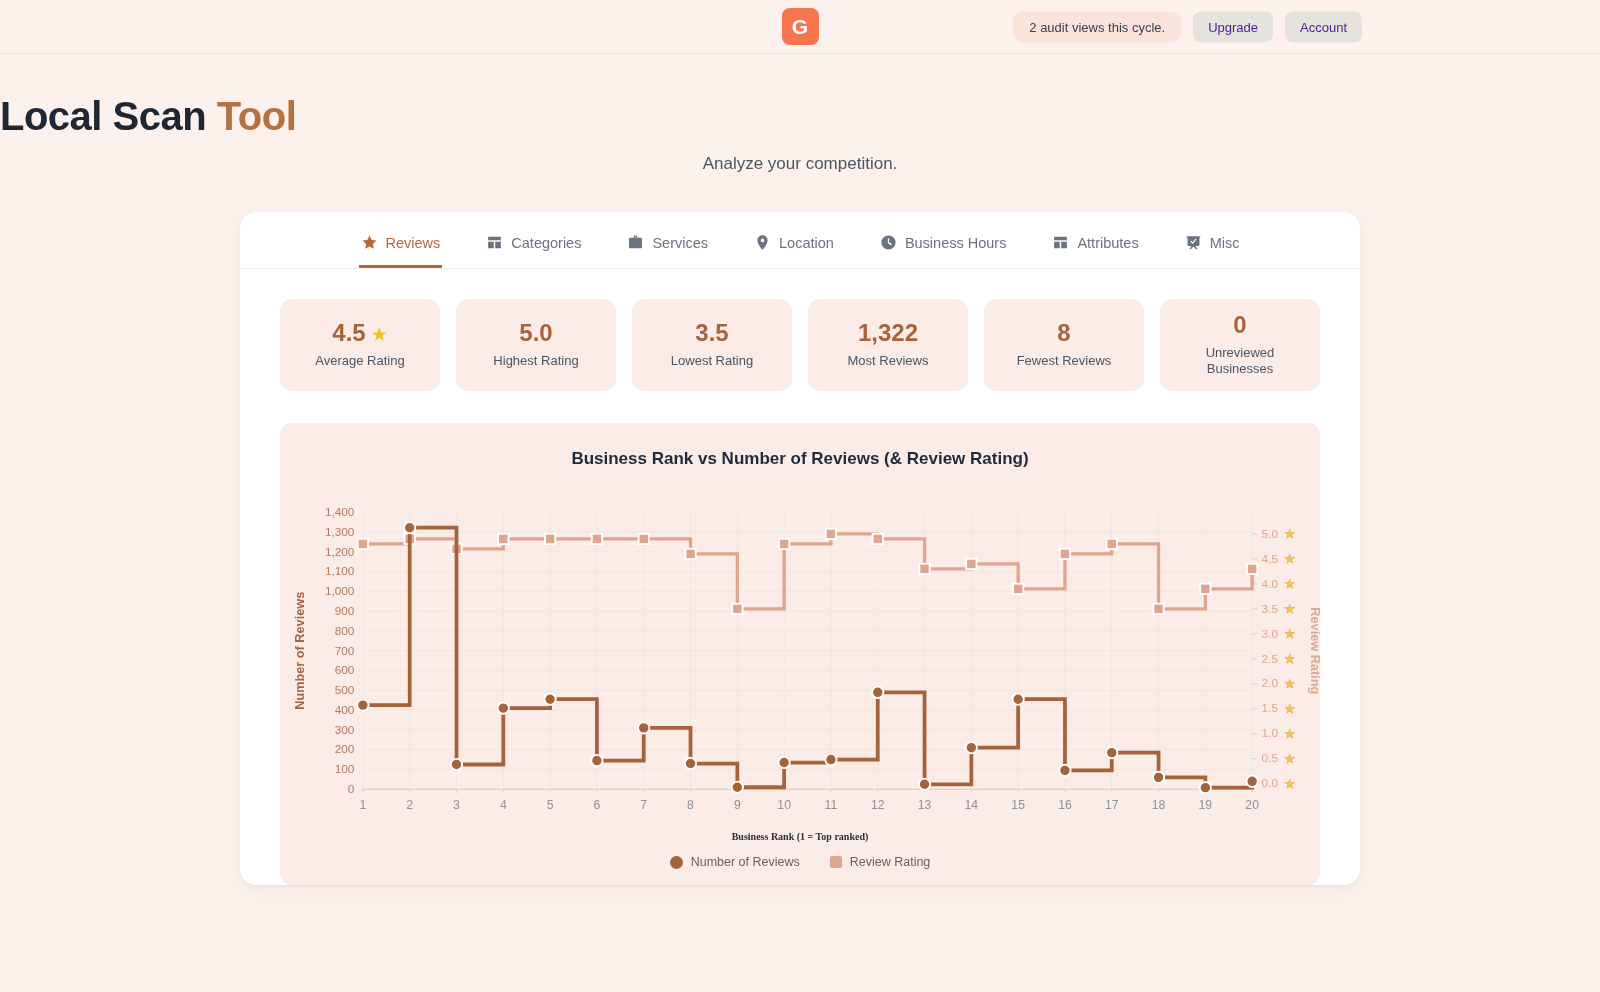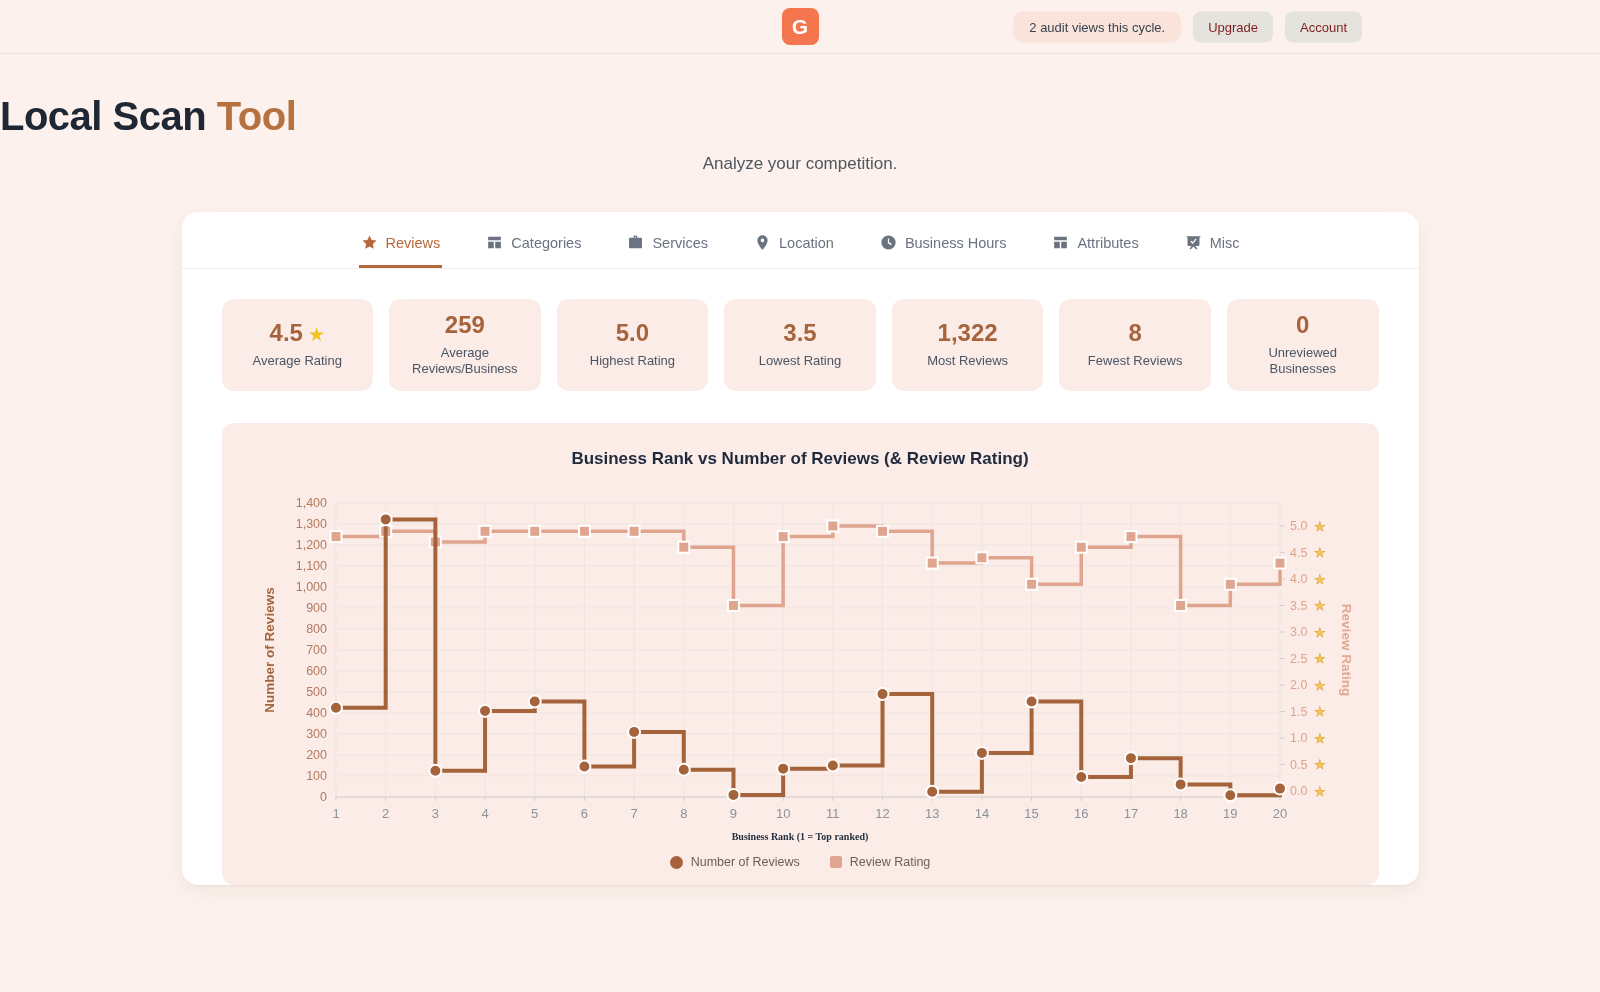--- a/index.html
+++ b/index.html
@@ -12,30 +12,30 @@
   
   .topbar { height:54px; border-bottom:1px solid #F0E2DB; display:flex; align-items:center; }
   .topbar-inner { width:1184px; margin:0 auto; height:100%; position:relative;
                   display:flex; align-items:center; justify-content:center; }
   .logo { width:37px; height:37px; background:#F4764F; border-radius:8px; color:#fff;
           font-weight:bold; font-size:21px; display:flex; align-items:center; justify-content:center;
           cursor:pointer; }
   .topbar-right { position:absolute; right:30px; top:50%; transform:translateY(-50%);
                   display:flex; align-items:center; gap:12px; }
   .pill { background:#F9E3DA; color:#39434E; font-size:13px; padding:8px 16px; border-radius:10px; }
-  .tb-btn { background:#E4E3DD; color:#7f1d1d; font-size:13px; font-weight:500;
+  .tb-btn { background:#E4E3DD; color:#4c1d95; font-size:13px; font-weight:500;
             padding:8px 15px; border-radius:8px; border:none; cursor:pointer;
             font-family:inherit; }
   
   .page-title { text-align:left; margin-top:40px; font-size:40px; font-weight:700;
                 color:#1E2733; letter-spacing:-.5px; }
   .page-title .accent { color:#B5713F; }
   .page-subtitle { text-align:center; margin-top:15px; font-size:17px; color:#4E5660; }
   
-  .card { width:1237px; margin:38px auto 0; background:#fff; border-radius:16px;
+  .card { width:1120px; margin:38px auto 0; background:#fff; border-radius:16px;
           box-shadow:0 1px 2px rgba(70,45,30,.05), 0 6px 18px rgba(70,45,30,.05);
           }
   
   .tabs { display:flex; justify-content:center; gap:42px; border-bottom:1px solid #ECEEF1; padding-top:6px; }
   .tab { display:flex; align-items:center; gap:8px; padding:16px 2px 14px; font-size:14.5px;
          color:#6B7280; font-weight:500; border-bottom:3px solid transparent; cursor:pointer; }
   .tab svg { width:17px; height:17px; fill:currentColor; display:block; }
   .tab.active { color:#B5683C; border-bottom-color:#B5683C; }
   
   .stats { display:flex; gap:16px; padding:30px 40px 0; }
@@ -138,24 +138,20 @@
         </span>
     <span class="tab-label">Misc</span>
   </a>
 </nav>
   <div class="stats" id="stats">
   <div class="stat-card">
     <div class="stat-value"><span class="v">4.5</span><span class="star" style="display: inline;">★</span></div>
     <div class="stat-label">Average Rating</div>
   </div>
 
-  <div class="stat-card">
-    <div class="stat-value"><span class="v">259</span></div>
-    <div class="stat-label">Average Reviews/Business</div>
-  </div>
 
   <div class="stat-card">
     <div class="stat-value"><span class="v">5.0</span></div>
     <div class="stat-label">Highest Rating</div>
   </div>
 
   <div class="stat-card">
     <div class="stat-value"><span class="v">3.5</span></div>
     <div class="stat-label">Lowest Rating</div>
   </div>

